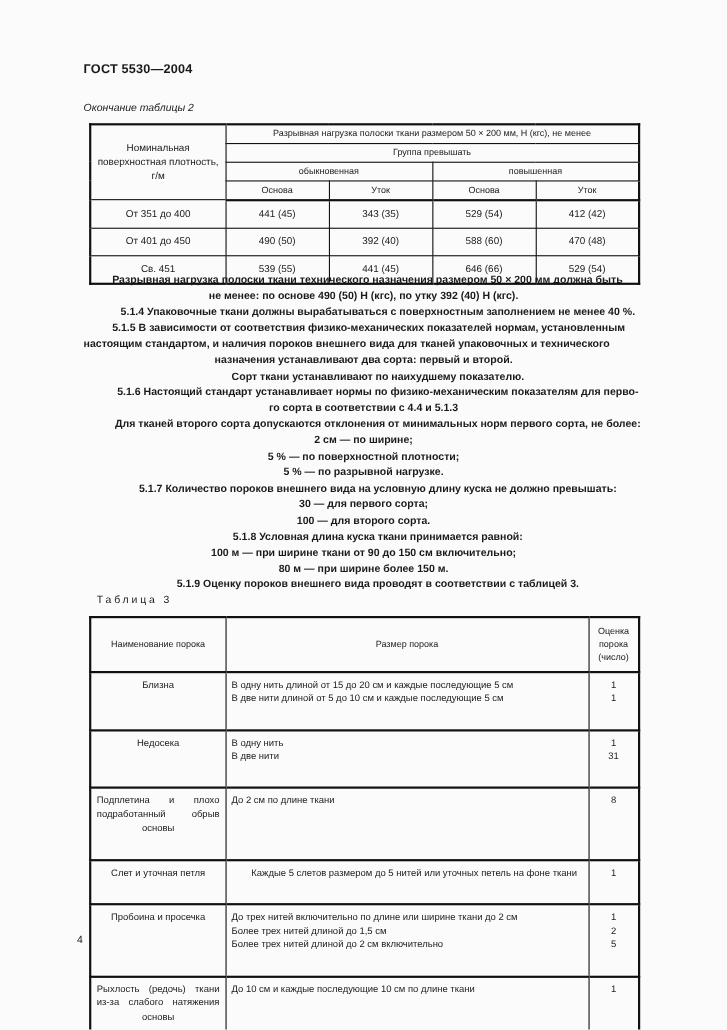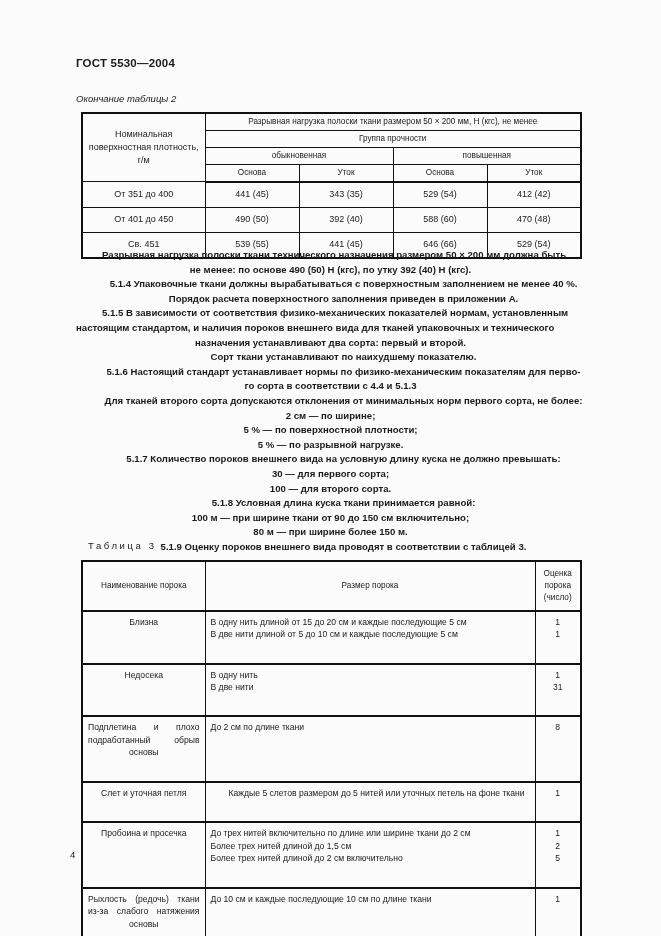--- a/index.html
+++ b/index.html
@@ -157,21 +157,21 @@
       <col style="width:94px">
       <col style="width:94px">
       <col style="width:94px">
     </colgroup>
     <tbody>
       <tr>
         <td class="outer-top outer-left namecell" rowspan="4">Номинальная поверхностная плотность, г/м</td>
         <td class="outer-top outer-right" colspan="4">Разрывная нагрузка полоски ткани размером 50 × 200 мм, Н (кгс), не менее</td>
       </tr>
       <tr>
-        <td class="outer-right" colspan="4">Группа прочности</td>
+        <td class="outer-right" colspan="4">Группа превышать</td>
       </tr>
       <tr>
         <td colspan="2">обыкновенная</td>
         <td class="outer-right" colspan="2">повышенная</td>
       </tr>
       <tr>
         <td class="thick-b">Основа</td>
         <td class="thick-b">Уток</td>
         <td class="thick-b">Основа</td>
         <td class="thick-b outer-right">Уток</td>
@@ -198,21 +198,20 @@
         <td class="outer-bottom datacell">646 (66)</td>
         <td class="outer-bottom datacell outer-right">529 (54)</td>
       </tr>
     </tbody>
   </table>
 
   <div class="body-text">
     <p class="ind">Разрывная нагрузка полоски ткани технического назначения размером 50 × 200 мм должна быть</p>
     <p class="noj">не менее: по основе 490 (50) Н (кгс), по утку 392 (40) Н (кгс).</p>
     <p class="ind noj">5.1.4 Упаковочные ткани должны вырабатываться с поверхностным заполнением не менее 40 %.</p>
-    <p class="ind noj">Порядок расчета поверхностного заполнения приведен в приложении А.</p>
     <p class="ind">5.1.5 В зависимости от соответствия физико-механических показателей нормам, установленным</p>
     <p>настоящим стандартом, и наличия пороков внешнего вида для тканей упаковочных и технического</p>
     <p class="noj">назначения устанавливают два сорта: первый и второй.</p>
     <p class="ind noj">Сорт ткани устанавливают по наихудшему показателю.</p>
     <p class="ind noj">5.1.6 Настоящий стандарт устанавливает нормы по физико-механическим показателям для перво-</p>
     <p class="noj">го сорта в соответствии с 4.4 и 5.1.3</p>
     <p class="ind noj">Для тканей второго сорта допускаются отклонения от минимальных норм первого сорта, не более:</p>
     <p class="noj">2 см — по ширине;</p>
     <p class="noj">5 % — по поверхностной плотности;</p>
     <p class="noj">5 % — по разрывной нагрузке.</p>

